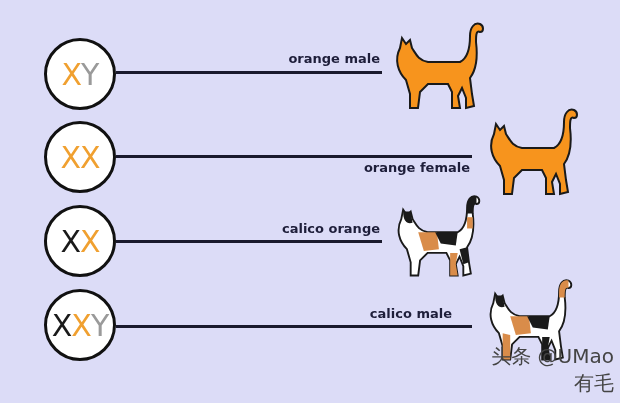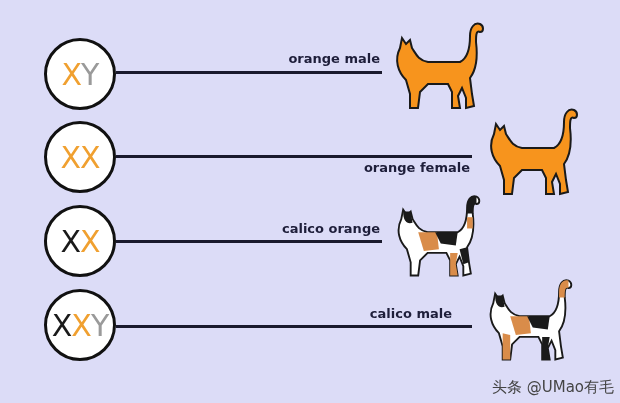--- a/index.html
+++ b/index.html
@@ -2,21 +2,21 @@
 <html><head>
 <meta charset="utf-8">
 <style>
   html,body{margin:0;padding:0;}
   body{width:620px;height:403px;background:#dcdcf7;position:relative;overflow:hidden;font-family:"Liberation Sans",sans-serif;}
   .row{position:absolute;left:0;width:620px;}
   .circle{position:absolute;width:72px;height:72px;border:3px solid #111;border-radius:50%;background:#fff;box-sizing:border-box;display:flex;align-items:center;justify-content:center;font-family:"DejaVu Sans",sans-serif;font-size:30px;font-weight:500;letter-spacing:-1px;}
   .line{position:absolute;height:3px;background:#1a1a2e;}
   .label{position:absolute;font-family:"DejaVu Sans",sans-serif;font-weight:bold;font-size:13px;color:#1e1e3a;text-align:right;white-space:nowrap;}
   .cat{position:absolute;}
-  .watermark{position:absolute;left:484px;right:6px;bottom:6px;font-size:15px;color:#444;text-align:right;font-family:"DejaVu Sans",sans-serif;}
+  .watermark{position:absolute;left:484px;right:6px;bottom:6px;font-size:20px;color:#444;text-align:right;font-family:"DejaVu Sans",sans-serif;}
 </style>
 </head>
 <body>
 
 <div class="row">
   <div class="circle" style="left:44px;top:38px;">
     <span style="color:#f0a030">X</span>
       <span style="color:#9a9a9a">Y</span>
   </div>
   <div class="line" style="left:116px;top:71px;width:266px;"></div>

